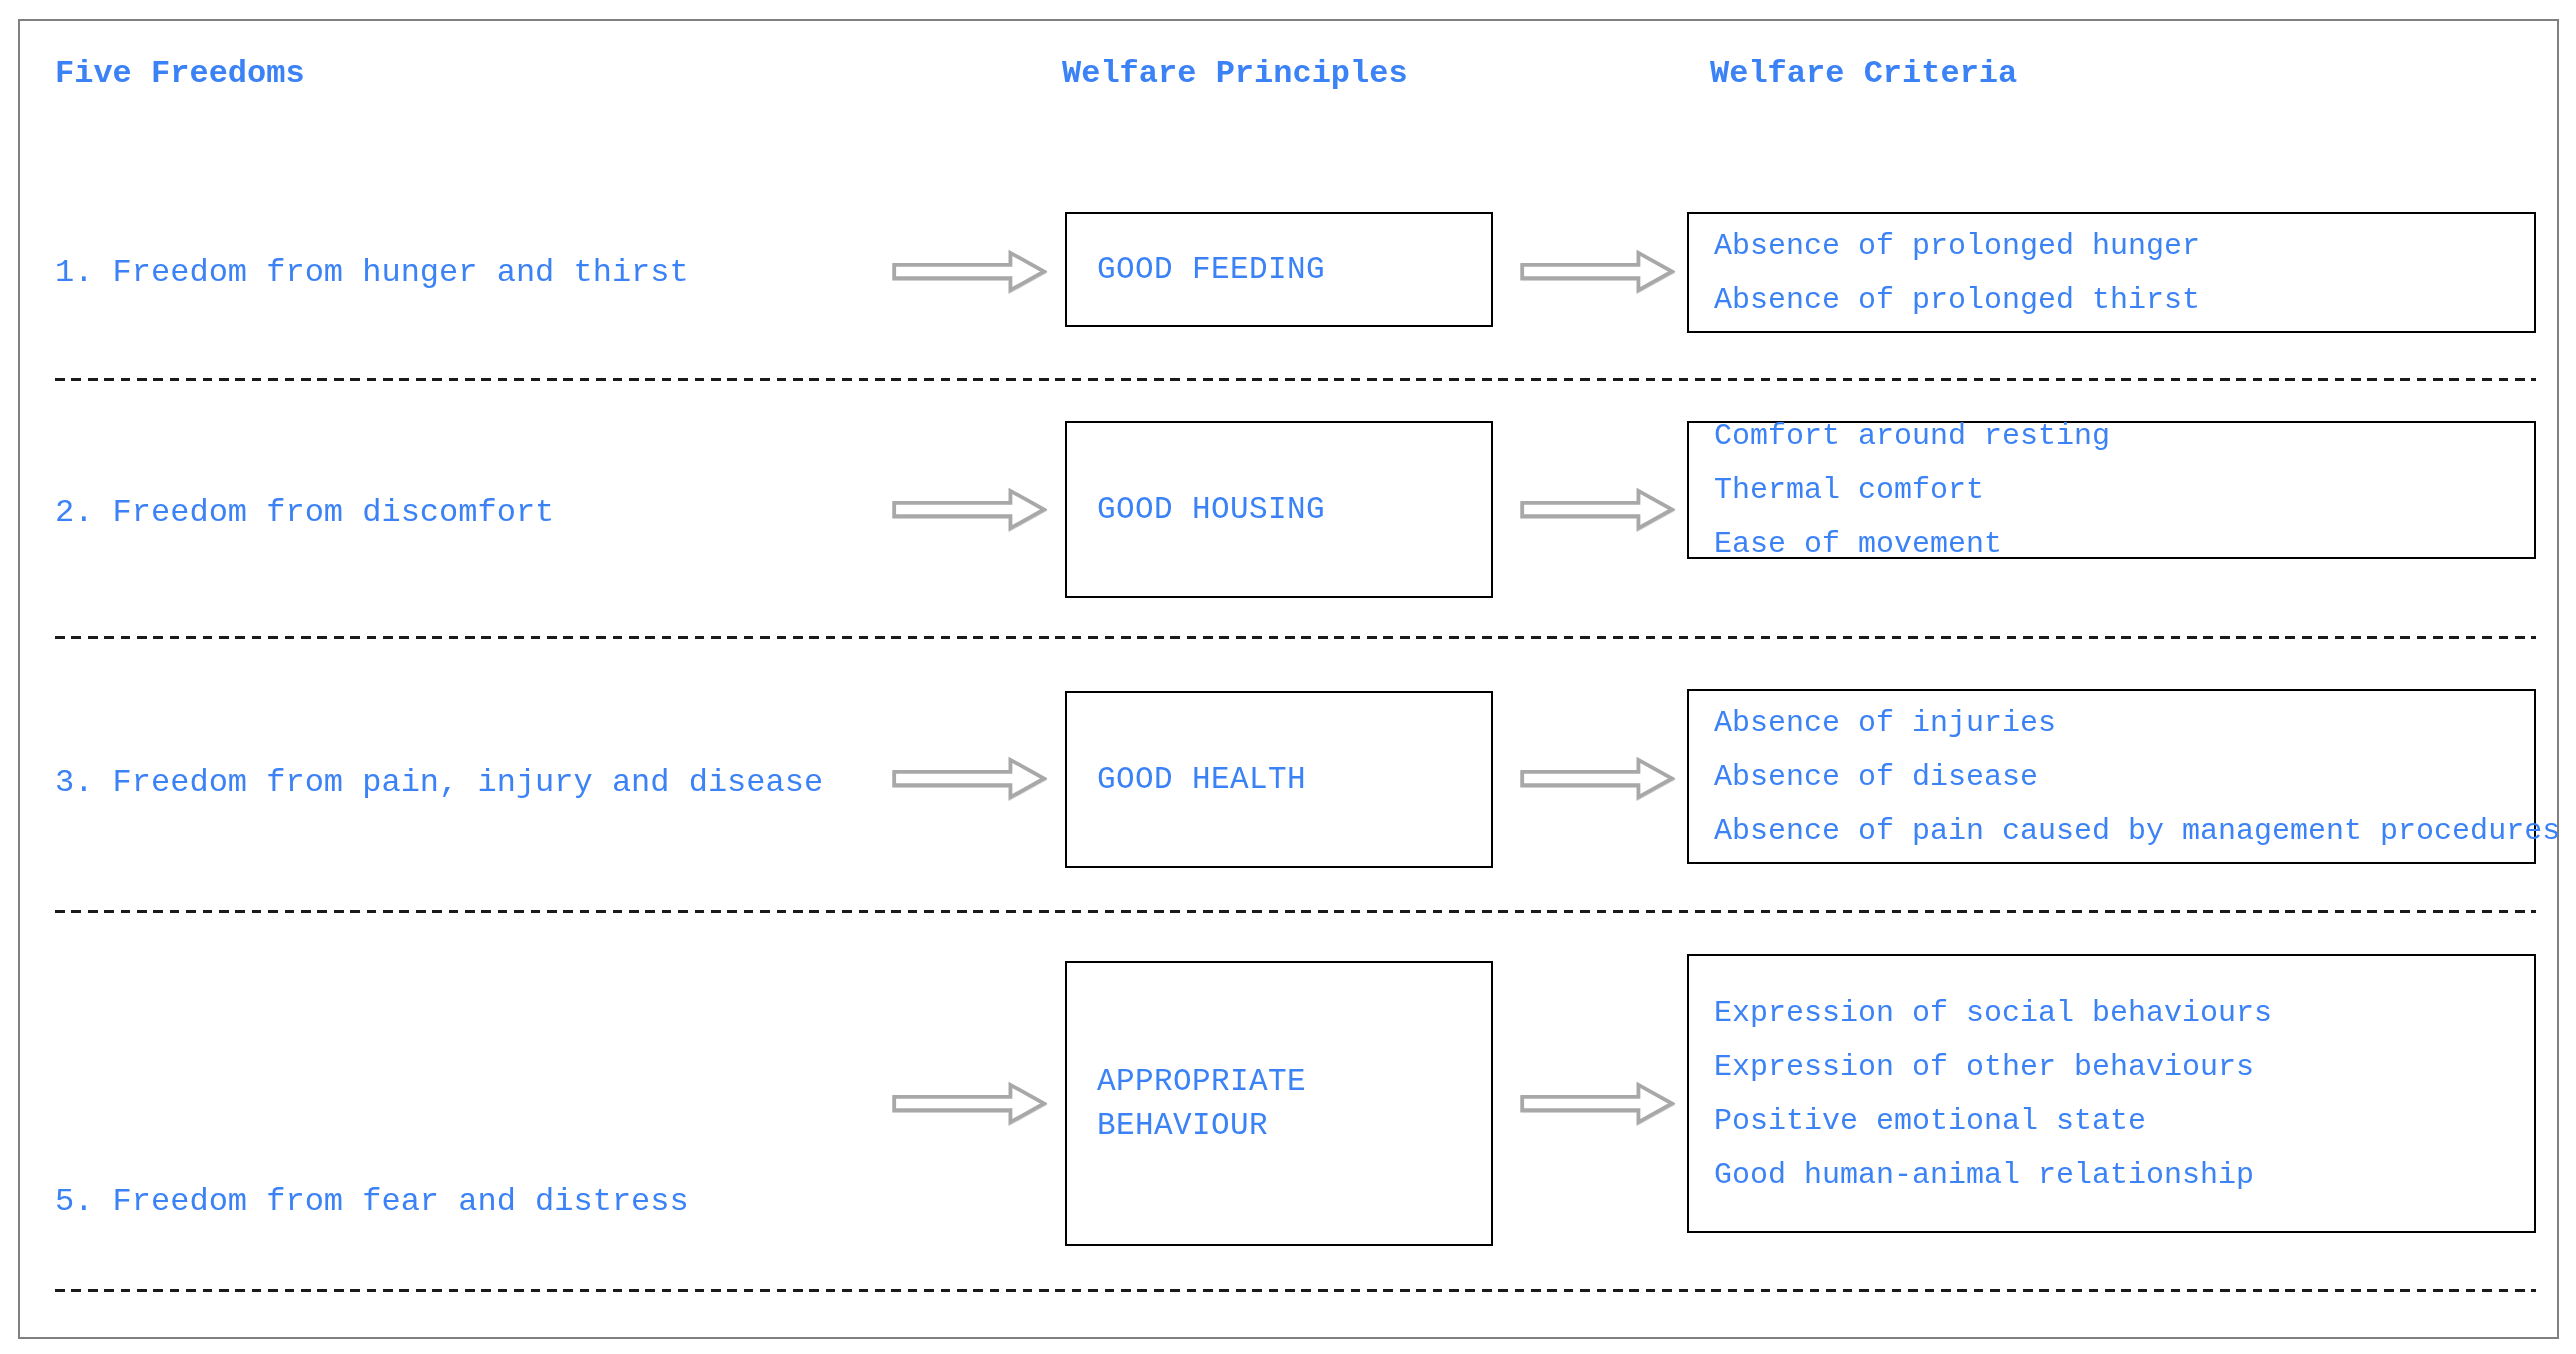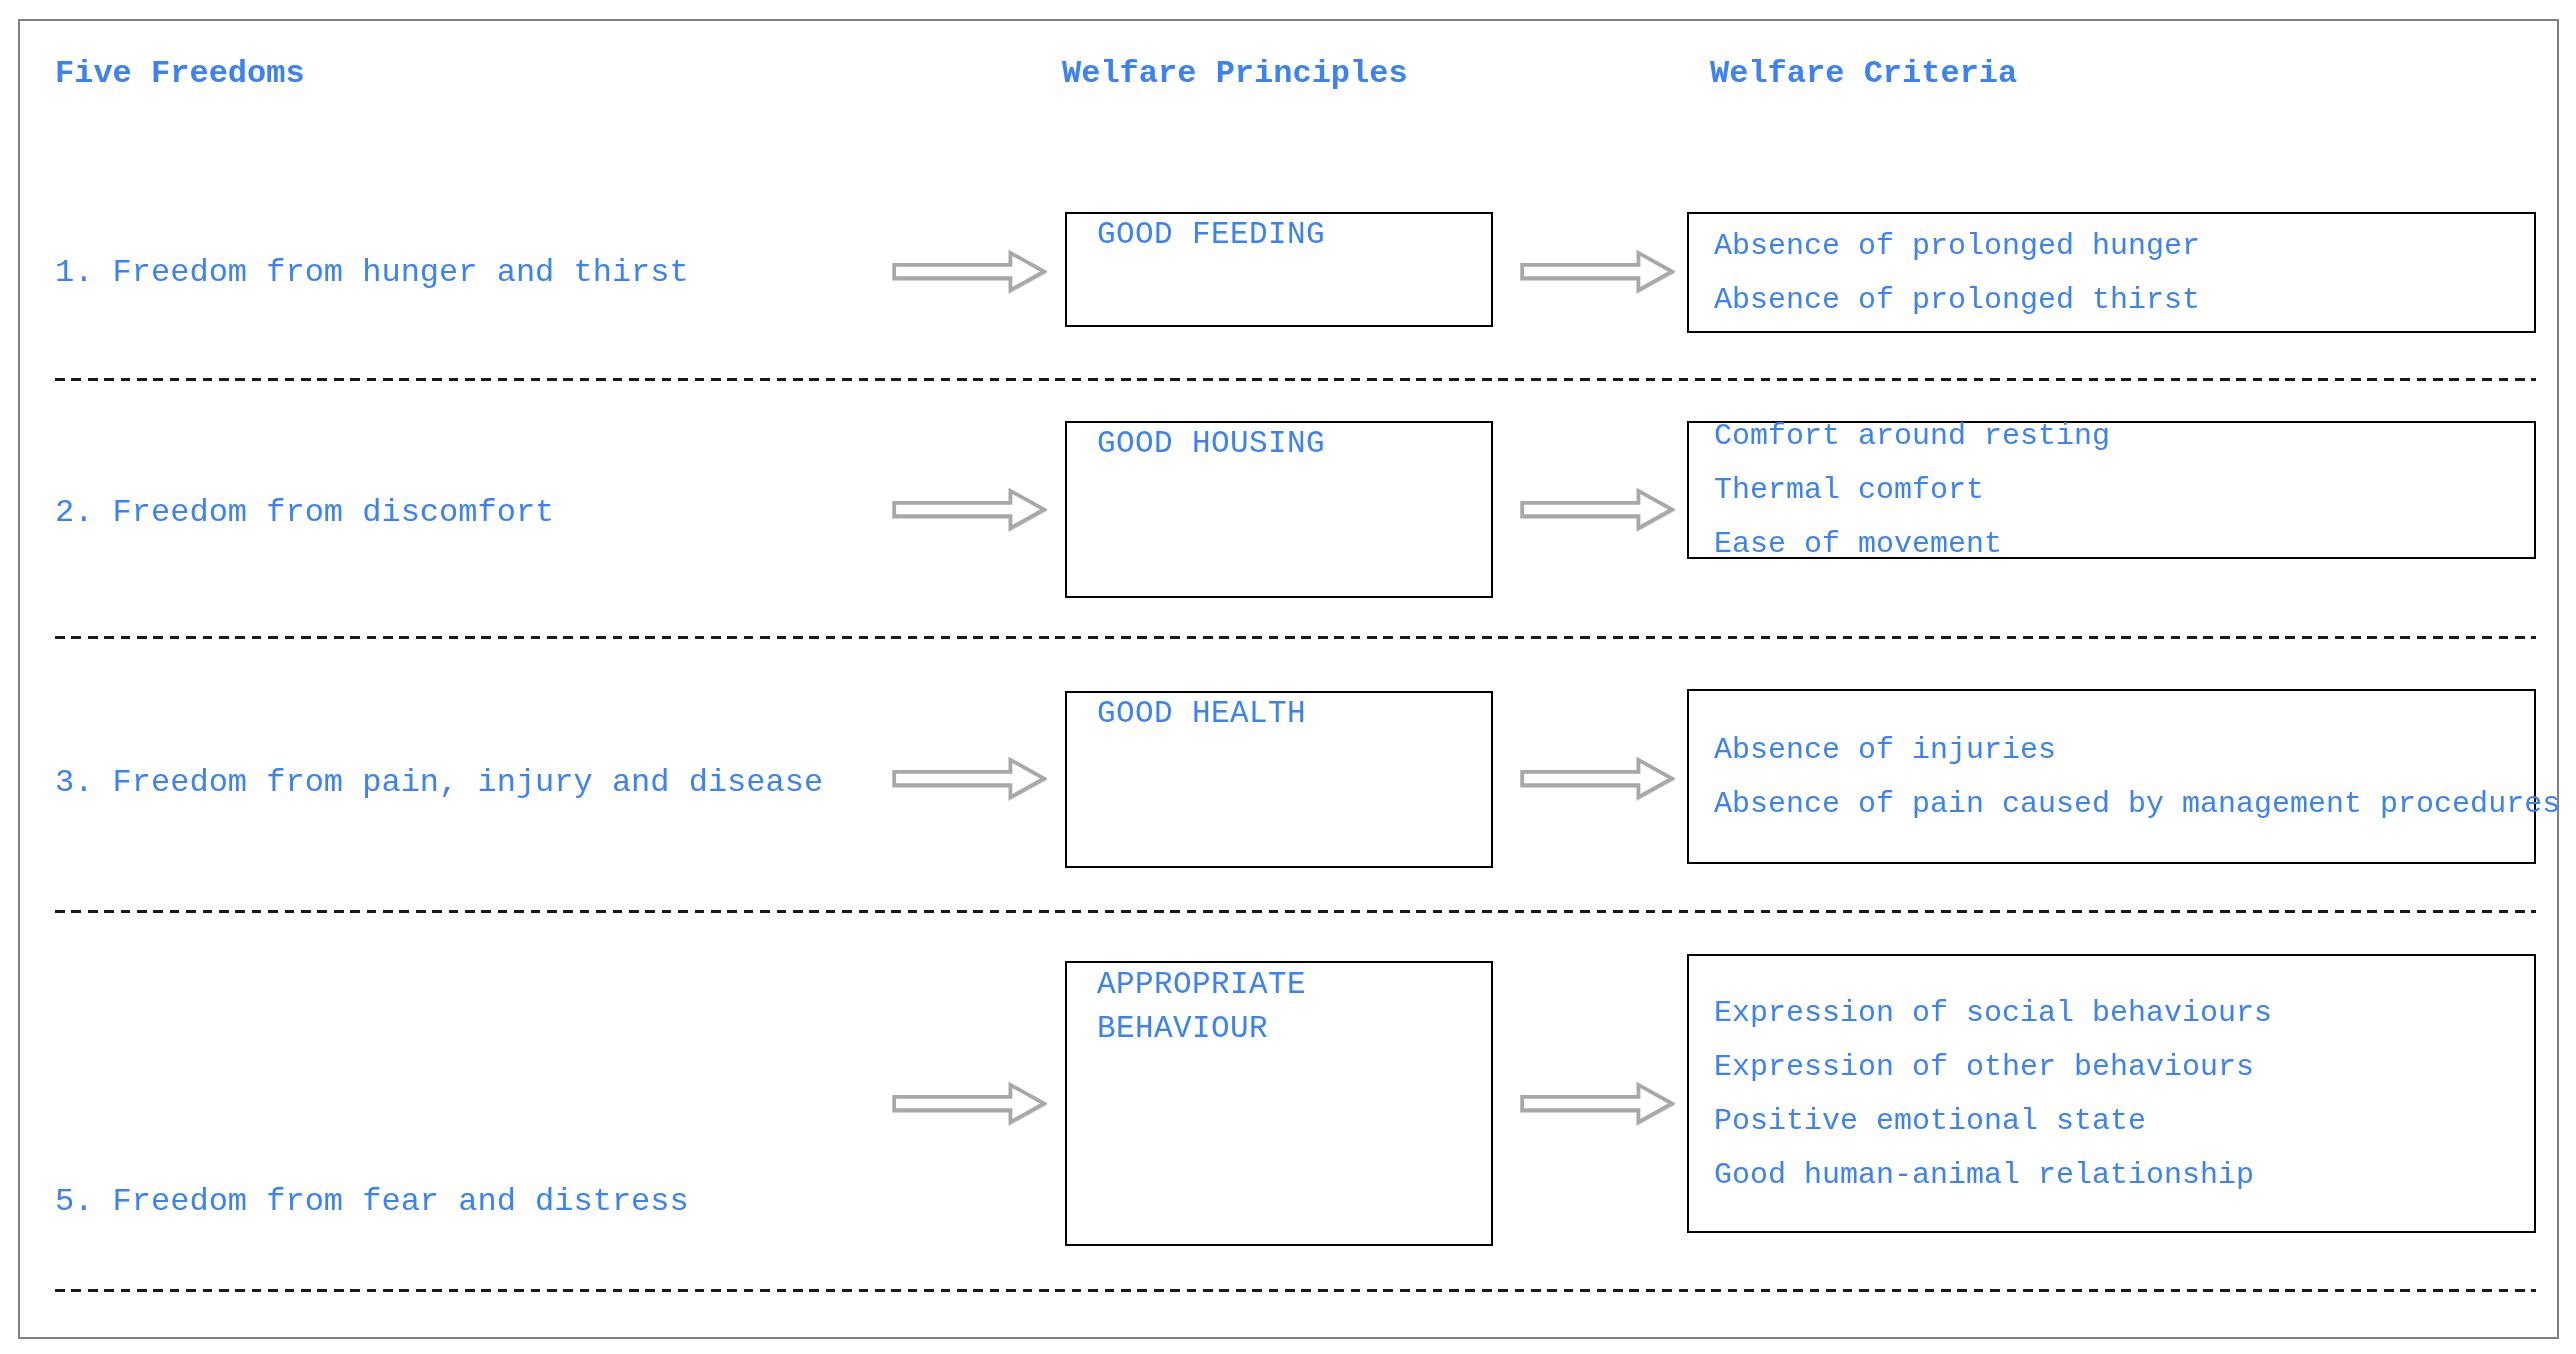--- a/index.html
+++ b/index.html
@@ -5,21 +5,21 @@
   html,body{margin:0;padding:0;background:#ffffff;}
   .stage{position:relative;width:2576px;height:1354px;background:#ffffff;
          font-family:Liberation Mono, monospace;color:#3b82f6;overflow:hidden;}
   .frame{position:absolute;left:18px;top:18.6px;width:2537px;height:1316px;
          border:2.2px solid #808080;background:#ffffff;}
   .hdr{position:absolute;top:54px;font-weight:bold;font-size:32px;line-height:39px;white-space:nowrap;}
   .h1{left:55px}.h2{left:1062px}.h3{left:1710px}
   .fr{position:absolute;left:55px;font-size:32px;line-height:39px;white-space:nowrap;}
   .f1{top:253px}.f2{top:493px}.f3{top:763px}.f4{top:985px}.f5{top:1182px}
   .pbox{position:absolute;left:1065px;width:428px;border:2.2px solid #000;box-sizing:border-box;
-        display:flex;align-items:flex-start;background:#fff;}
+        display:flex;align-items:center;background:#fff;}
   .p1{top:212px;height:115px}.p2{top:421px;height:177px}.p3{top:691px;height:177px}.p4{top:961px;height:285px}
   .ptext{font-size:31px;line-height:42px;padding-left:30px;letter-spacing:0.4px;}
   .p4 .ptext{line-height:44px;max-width:253px;}
   .cbox{position:absolute;left:1687px;width:849px;border:2.2px solid #000;box-sizing:border-box;
         display:flex;flex-direction:column;justify-content:center;background:#fff;}
   .c1{top:212px;height:121px}.c2{top:421px;height:138px}.c3{top:689px;height:175px}.c4{top:954px;height:279px}
   .cline{font-size:30px;line-height:54px;padding-left:25px;white-space:nowrap;}
   .arrow{position:absolute;width:155px;height:45px;}
   .arrow svg{display:block;width:155px;height:45px;filter:drop-shadow(0.7px 1.5px 0.7px rgba(0,0,0,0.18));}
   .al{left:892px}.ar{left:1520px}
@@ -102,20 +102,21 @@
     <div class="cline">Absence of prolonged hunger</div>
     <div class="cline">Absence of prolonged thirst</div>
   </div>
   <div class="cbox c2">
     <div class="cline">Comfort around resting</div>
     <div class="cline">Thermal comfort</div>
     <div class="cline">Ease of movement</div>
   </div>
   <div class="cbox c3">
     <div class="cline">Absence of injuries</div>
+    <div class="cline">Absence of disease</div>
     <div class="cline">Absence of pain caused by management procedures</div>
   </div>
   <div class="cbox c4">
     <div class="cline">Expression of social behaviours</div>
     <div class="cline">Expression of other behaviours</div>
     <div class="cline">Positive emotional state</div>
     <div class="cline">Good human-animal relationship</div>
   </div>
 
   <div class="sep d1"></div>

